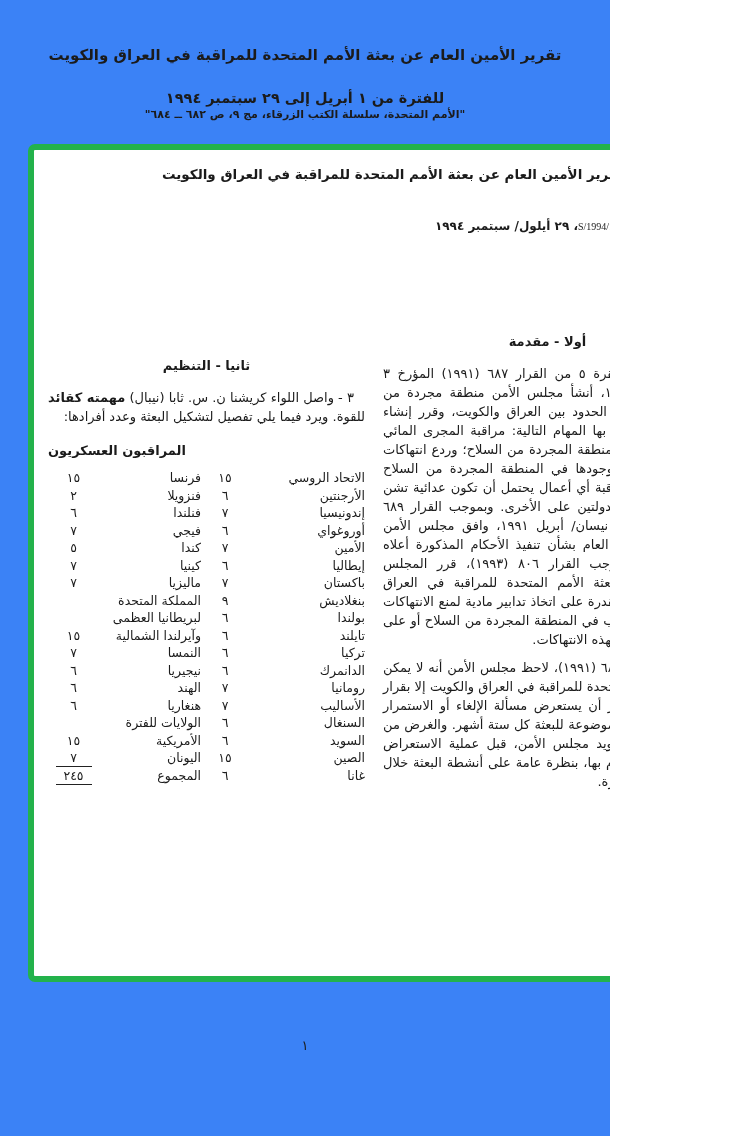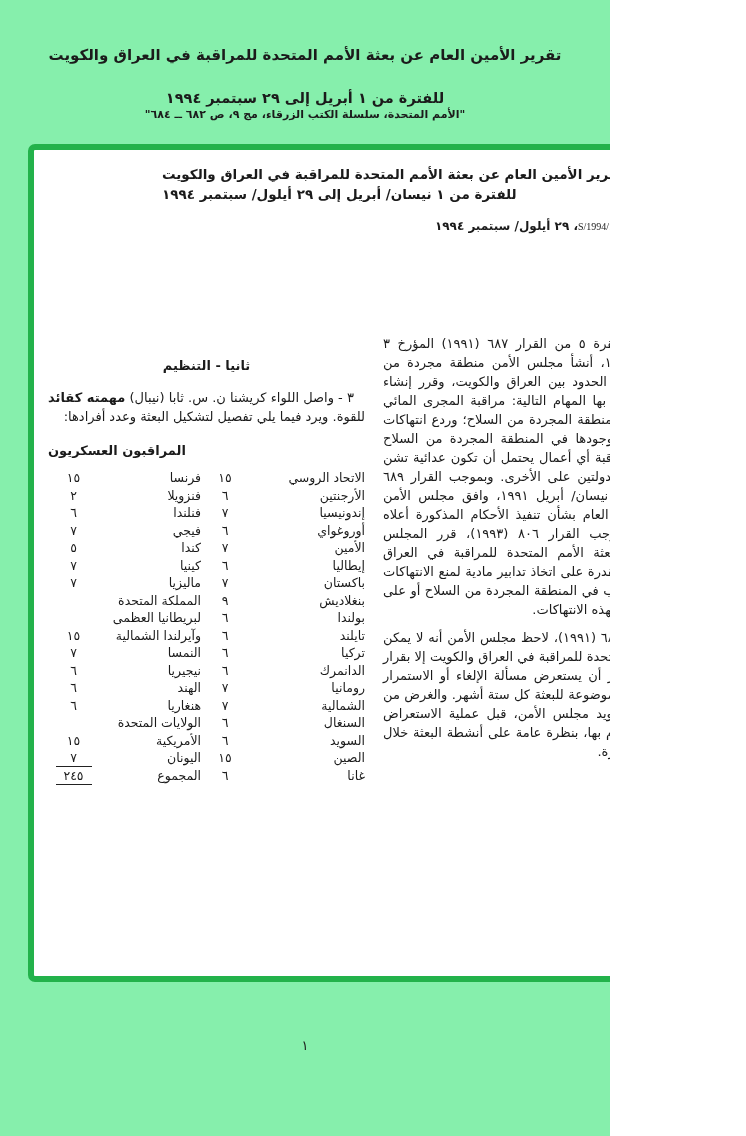--- a/index.html
+++ b/index.html
@@ -1,17 +1,17 @@
 <!DOCTYPE html>
 <html lang="ar"><head>
 <meta charset="utf-8">
 <style>
   html,body { margin:0; padding:0; background:#ffffff; }
   .page {
-    position:relative; width:610px; height:1136px; background:#86efac;
+    position:relative; width:610px; height:1136px; background:#3b82f6;
     overflow:hidden; color:#1b1b1b;
     font-family:"DejaVu Sans", sans-serif;
     text-decoration:underline;
   }
   
   .hdr-line { position:absolute; left:0; right:0; text-align:center; direction:rtl; font-weight:bold; }
   .hdr-l1 { top:46px;  font-size:15px; }
   .hdr-l2 { top:90px;  font-size:14.5px; letter-spacing:0.5px; }
   .hdr-l3 { top:108px; font-size:11px; }
   
@@ -62,26 +62,26 @@
 <div class="page">
 
   <div class="hdr-line hdr-l1">تقرير الأمين العام عن بعثة الأمم المتحدة للمراقبة في العراق والكويت</div>
   <div class="hdr-line hdr-l2">للفترة من ١ أبريل إلى ٢٩ سبتمبر ١٩٩٤</div>
   <div class="hdr-line hdr-l3">"الأمم المتحدة، سلسلة الكتب الزرقاء، مج ٩، ص ٦٨٢ ــ ٦٨٤"</div>
 
   <div class="doc-box" style="border-color: rgb(35, 178, 75);">
 
     <div class="doc-title">
       <div>تقرير الأمين العام عن بعثة الأمم المتحدة للمراقبة في العراق والكويت</div>
-      <div>للفترة من ١ نيسان/ أبريل إلى ٢٩ أيلول/ سبتمبر ١٩٩٤</div>
     </div>
 
     <div class="doc-symbol"><span class="latin">S/1994/1111</span><span class="adate">، </span><span class="adate">٢٩ أيلول/ سبتمبر ١٩٩٤</span></div>
 
     <div class="col col-right">
+      <div class="sec-h">أولا - مقدمة</div>
       <p class="body-p">١ - بموجب الفقرة ٥ من القرار ٦٨٧ (١٩٩١) المؤرخ ٣ نيسان/ أبريل ١٩٩١، أنشأ مجلس الأمن منطقة مجردة من السلاح على طول الحدود بين العراق والكويت، وقرر إنشاء وحدة مراقبة تناط بها المهام التالية: مراقبة المجرى المائي "خور عبد الله" والمنطقة المجردة من السلاح؛ وردع انتهاكات الحدود من خلال وجودها في المنطقة المجردة من السلاح ومراقبتها لها؛ ومراقبة أي أعمال يحتمل أن تكون عدائية تشن من إقليم إحدى الدولتين على الأخرى. وبموجب القرار ٦٨٩ (١٩٩١) المؤرخ ٩ نيسان/ أبريل ١٩٩١، وافق مجلس الأمن على تقرير الأمين العام بشأن تنفيذ الأحكام المذكورة أعلاه (S/22454). وبموجب القرار ٨٠٦ (١٩٩٣)، قرر المجلس توسيع صلاحيات بعثة الأمم المتحدة للمراقبة في العراق والكويت لتشمل القدرة على اتخاذ تدابير مادية لمنع الانتهاكات الصغيرة التي ترتكب في المنطقة المجردة من السلاح أو على الحدود أو التصدي لهذه الانتهاكات.</p>
       <p class="body-p">٢ - في القرار ٦٨٩ (١٩٩١)، لاحظ مجلس الأمن أنه لا يمكن إلغاء بعثة الأمم المتحدة للمراقبة في العراق والكويت إلا بقرار من المجلس، وقرر أن يستعرض مسألة الإلغاء أو الاستمرار وكذلك الأساليب الموضوعة للبعثة كل ستة أشهر. والغرض من هذا التقرير هو تزويد مجلس الأمن، قبل عملية الاستعراض القادمة التي سيقوم بها، بنظرة عامة على أنشطة البعثة خلال الأشهر الستة الأخيرة.</p>
     </div>
 
     <div class="col col-left">
       <div class="sec-h">ثانيا - التنظيم</div>
       <p class="body-p"><span>٣ - واصل اللواء كريشنا ن. س. ثابا (نيبال) </span><span class="b">مهمته كقائد</span><span> للقوة. ويرد فيما يلي تفصيل لتشكيل البعثة وعدد أفرادها:</span></p>
 
       <div class="tbl-title">المراقبون العسكريون</div>
 
@@ -158,29 +158,29 @@
             <span class="c2">نيجيريا</span>
             <span class="n2">٦</span>
           </div>
           <div class="obs-row">
             <span class="c1">رومانيا</span>
             <span class="n1">٧</span>
             <span class="c2">الهند</span>
             <span class="n2">٦</span>
           </div>
           <div class="obs-row">
-            <span class="c1">الشمالية</span>
+            <span class="c1">الأساليب</span>
             <span class="n1">٧</span>
             <span class="c2">هنغاريا</span>
             <span class="n2">٦</span>
           </div>
           <div class="obs-row">
             <span class="c1">السنغال</span>
             <span class="n1">٦</span>
-            <span class="c2">الولايات المتحدة</span>
+            <span class="c2">الولايات للفترة</span>
             <span class="n2"></span>
           </div>
           <div class="obs-row">
             <span class="c1">السويد</span>
             <span class="n1">٦</span>
             <span class="c2">الأمريكية</span>
             <span class="n2">١٥</span>
           </div>
           <div class="obs-row">
             <span class="c1">الصين</span>

